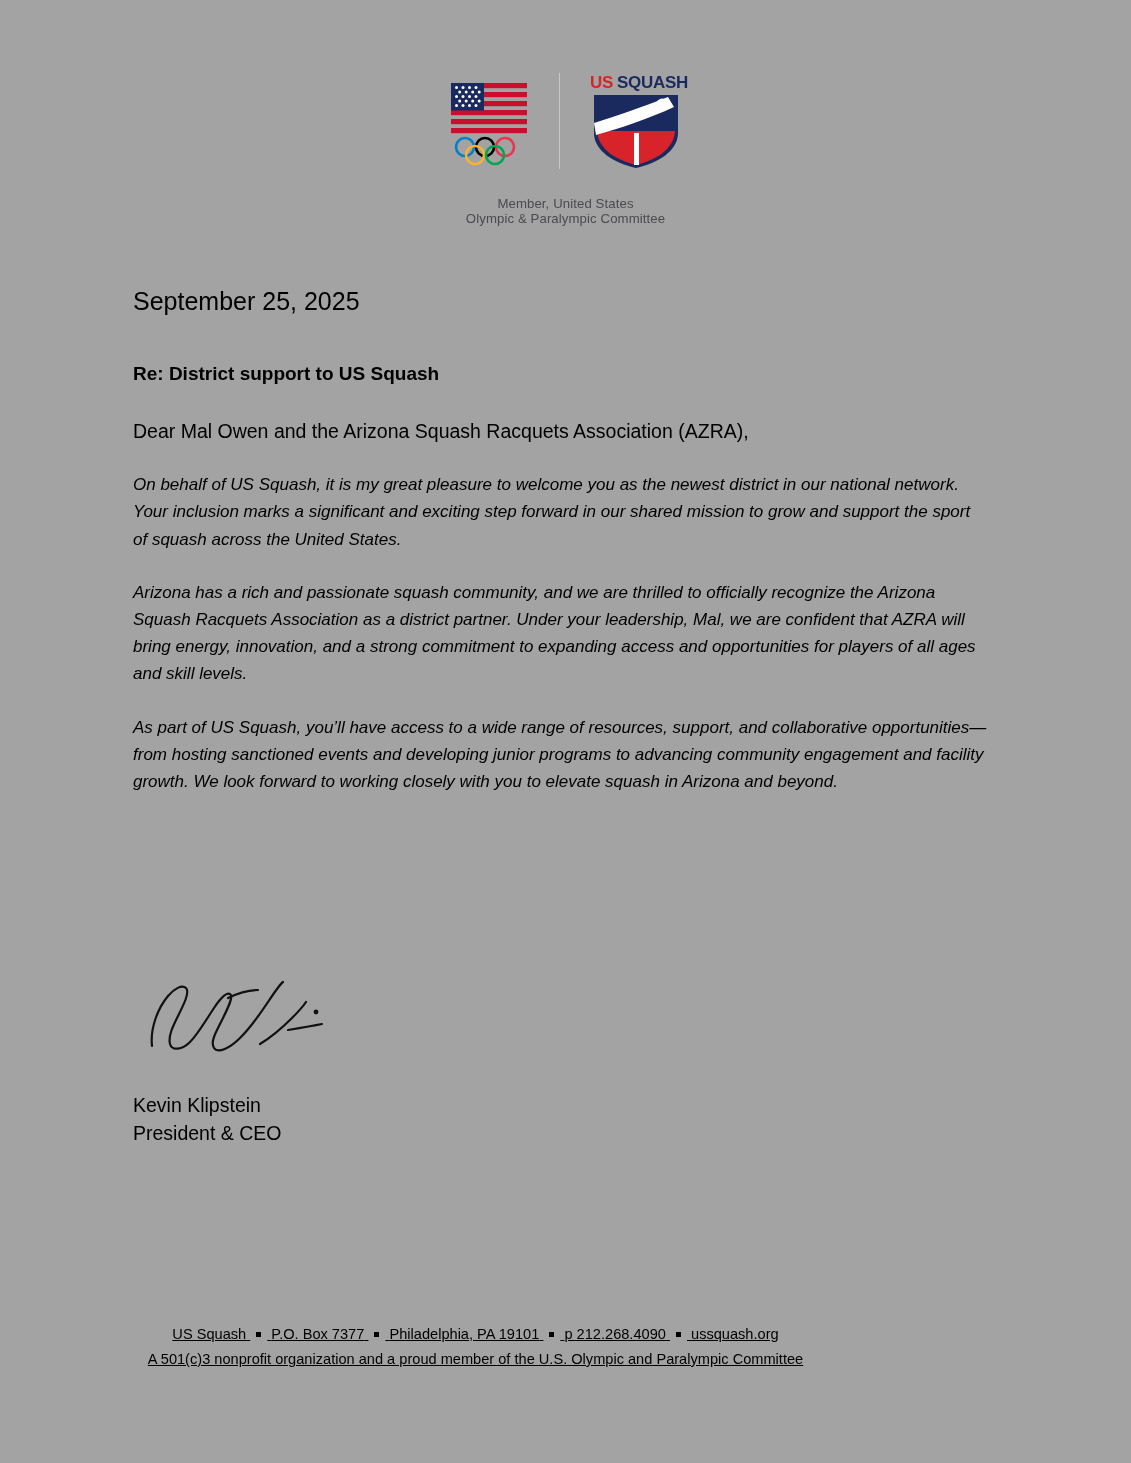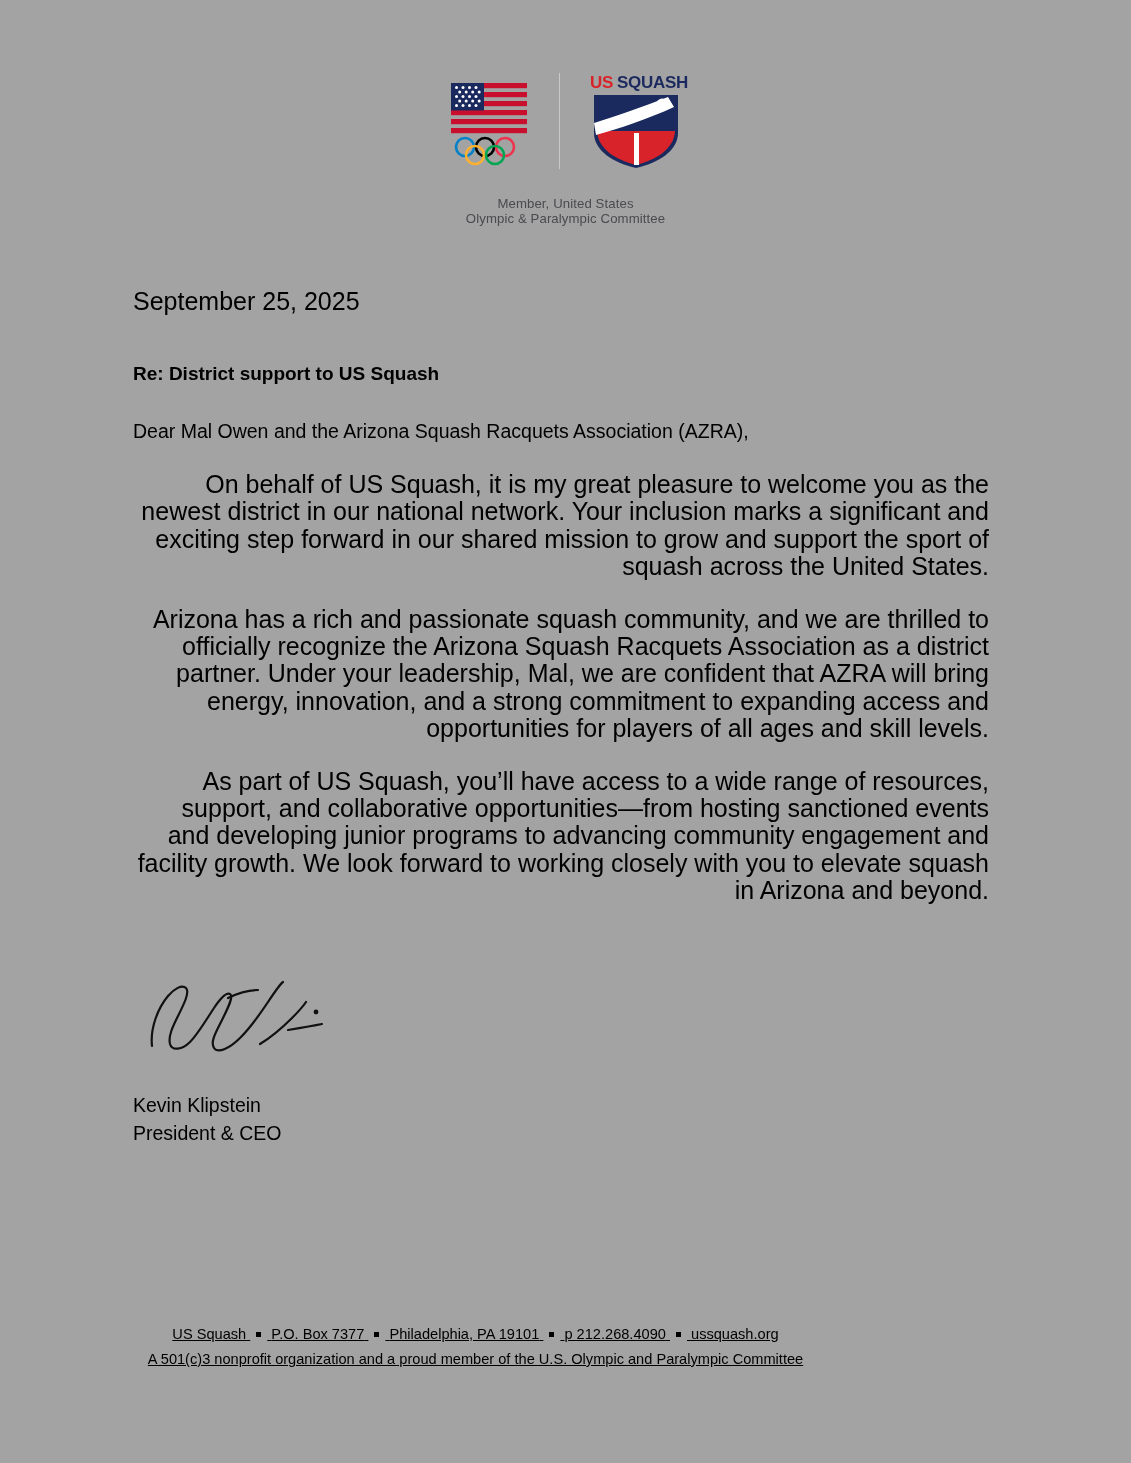--- a/index.html
+++ b/index.html
@@ -81,24 +81,25 @@
     line-height: 26px;
     margin-bottom: 47px;
   }
   .subject {
     font-size: 19px;
     font-weight: bold;
     line-height: 26px;
     margin-bottom: 31px;
   }
   p.para {
-    font-size: 25px;
+    font-size: 17px;
     line-height: 27.2px;
     margin: 0 0 26px 0;
-    text-align: right;
+    text-align: left;
+    font-style: italic;
   }
   .salutation {
     font-size: 19.5px;
     line-height: 27.2px;
     margin: 0 0 26px 0;
   }
   .regards {
     font-size: 19.5px;
     line-height: 27.2px;
     margin: 0;

